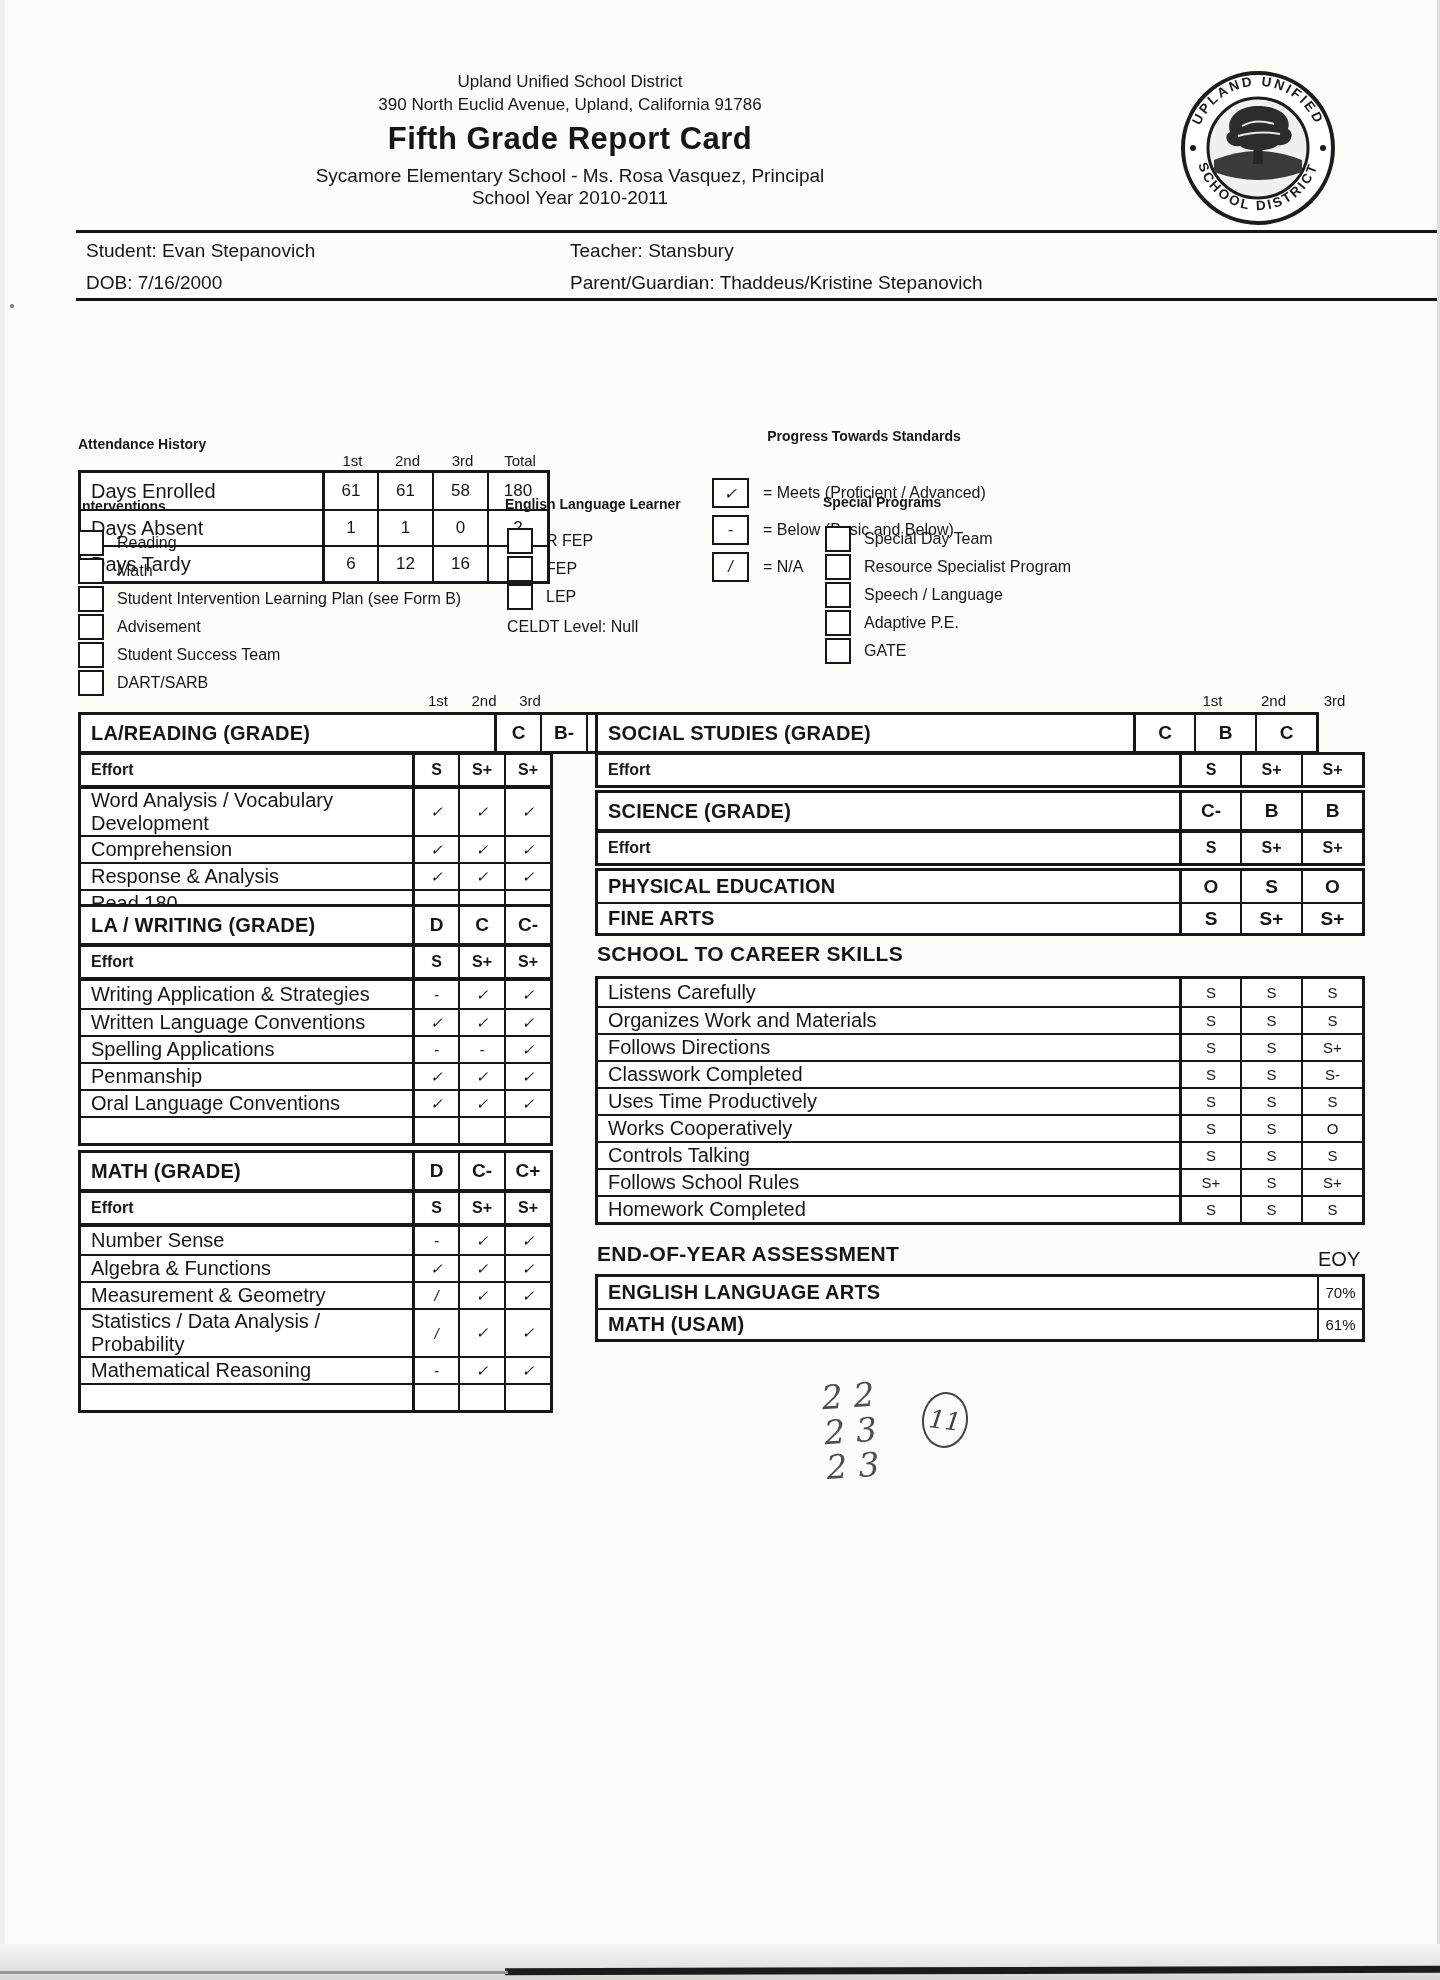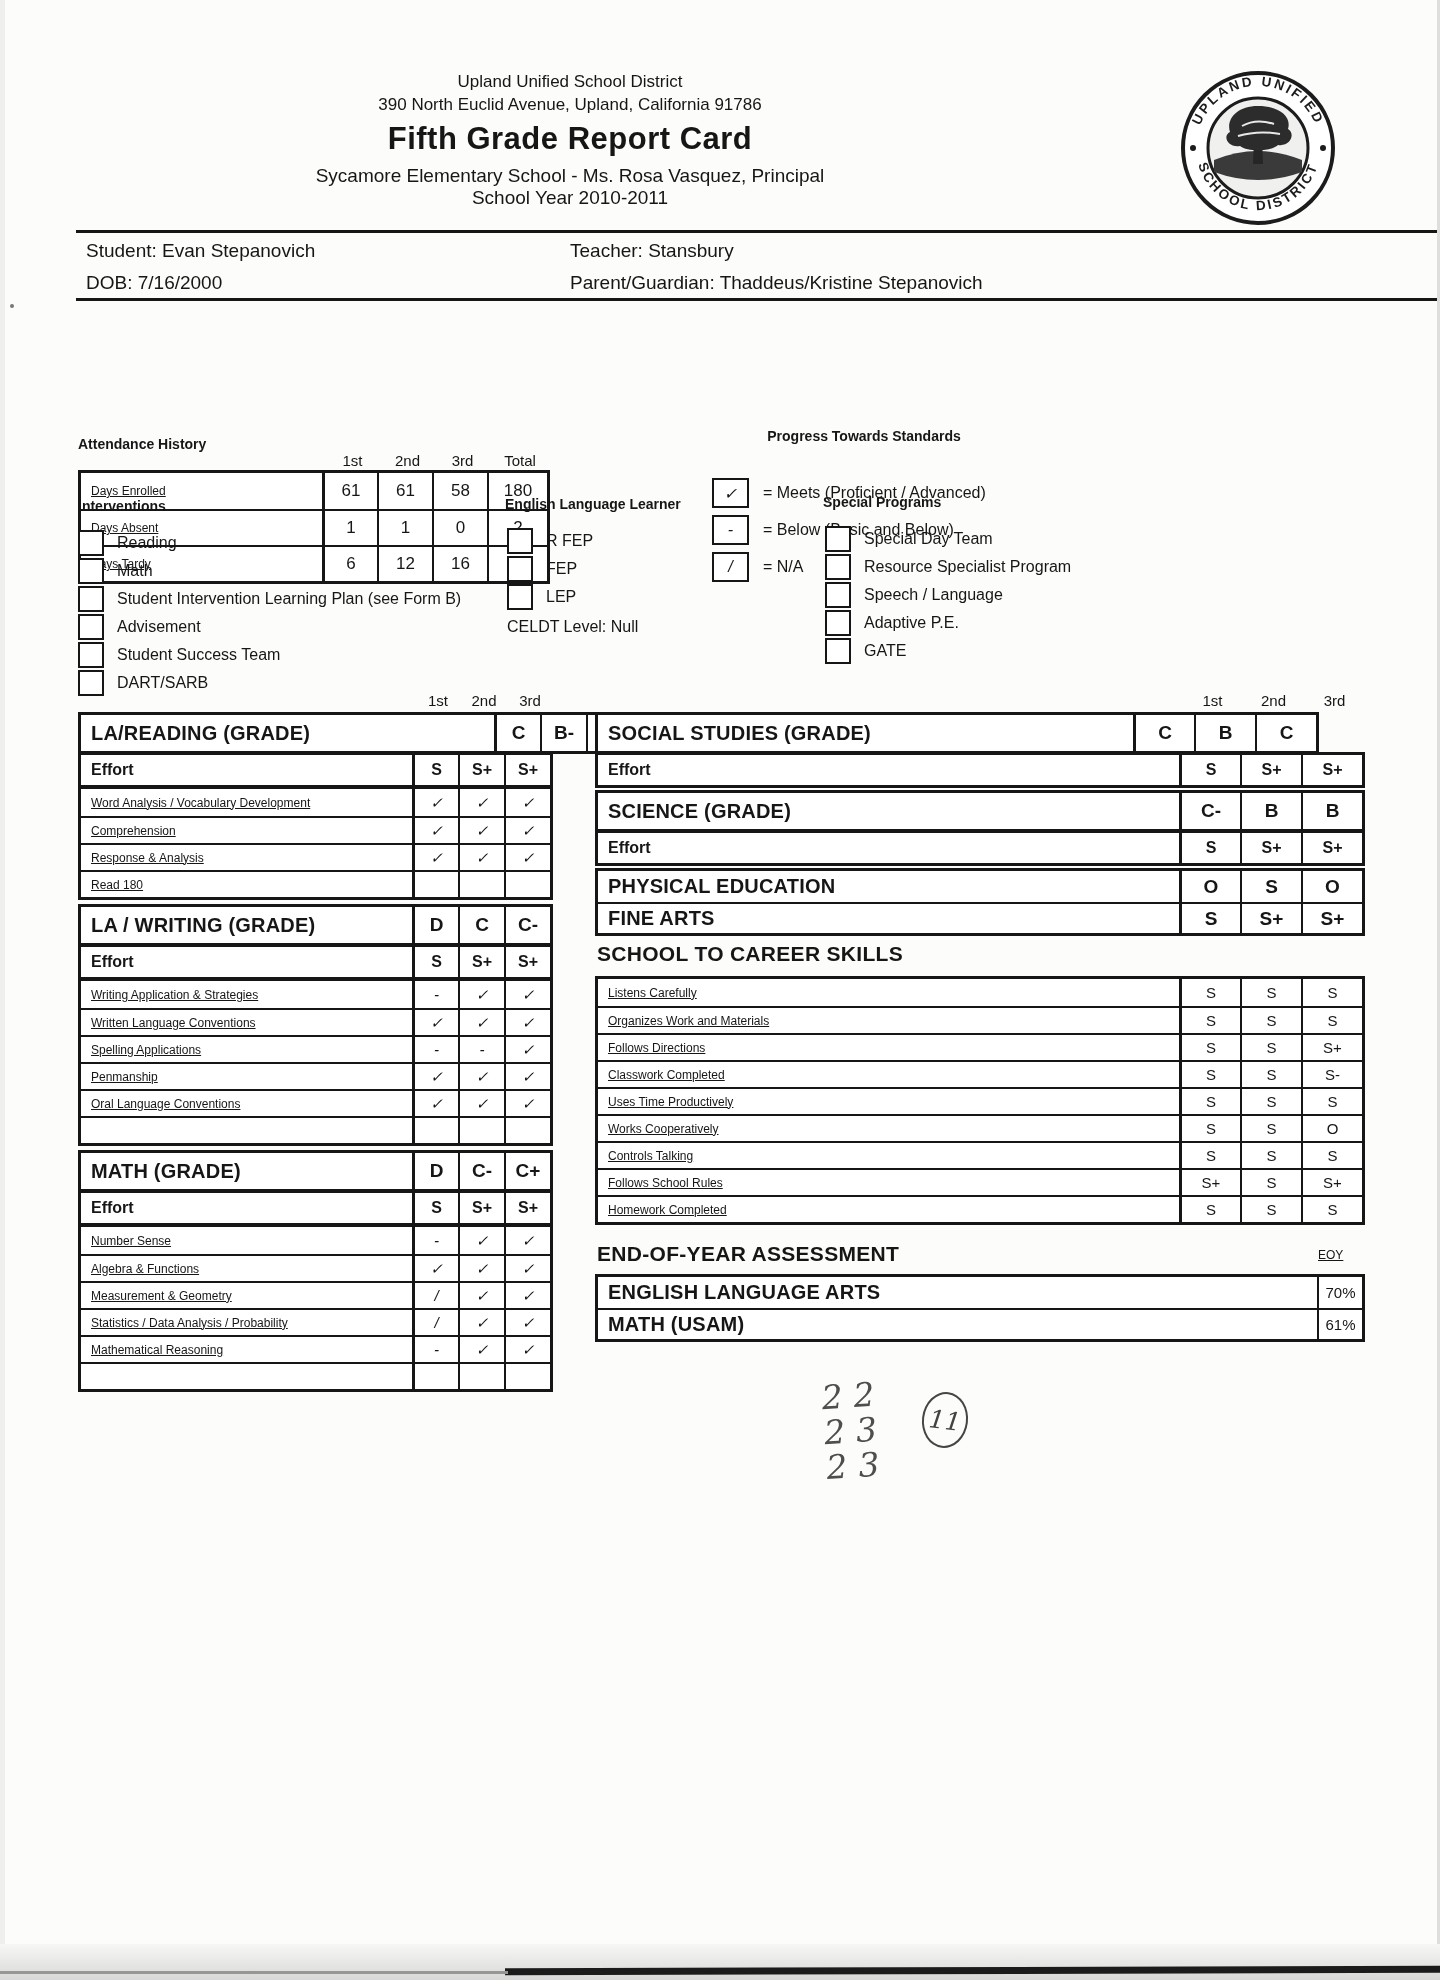--- a/index.html
+++ b/index.html
@@ -39,21 +39,21 @@
 
   .rows27 .row { min-height:27px; }
   .rows31 .row { min-height:31px; }
   .rows36 .row { min-height:36px; }
   .h36 .row { min-height:36px; }
   .h30 .row { min-height:30px; }
 
   .t-sub { font-weight:bold; font-size:20px; letter-spacing:.2px; }
   .t-grade { font-weight:bold; font-size:19px; }
   .t-eff { font-weight:bold; font-size:16px; }
-  .t-lab { font-size:12px;text-decoration:underline; }
+  .t-lab { font-size:20px; }
   .t-att { font-size:17px; }
   .t-val { font-size:15px; }
   .m { font-size:15px; font-style:italic; }
 
   
   .terms { display:grid; font-size:15px; }
   .terms span { text-align:center; }
 
   
   .legend-item { display:flex; align-items:center; gap:14px; margin-bottom:7px; }

